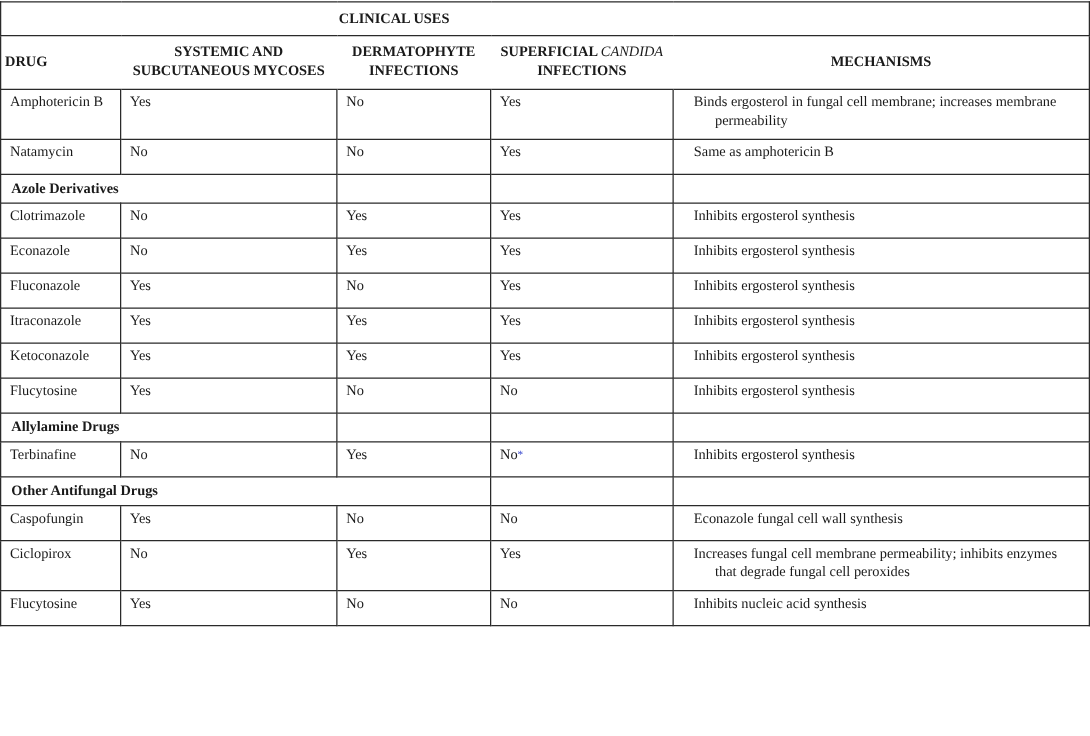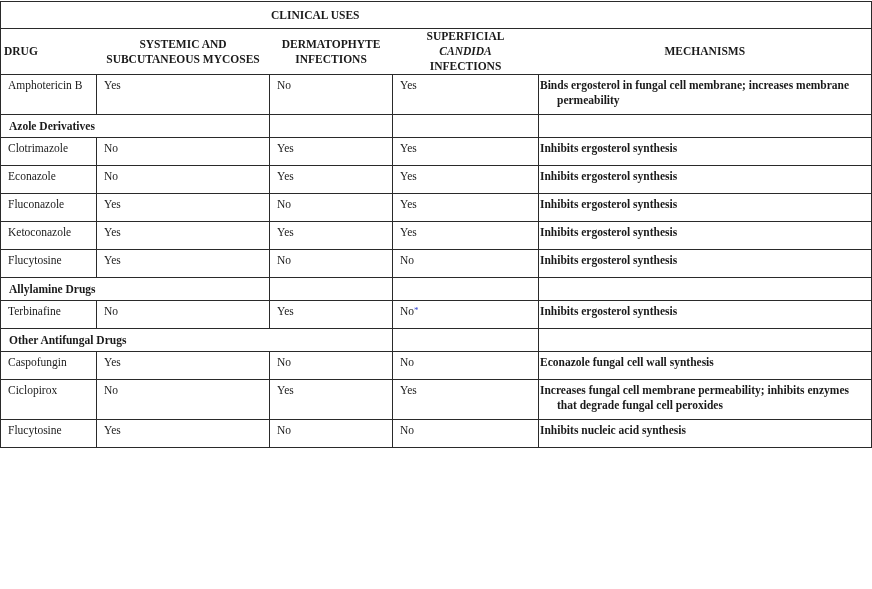--- a/index.html
+++ b/index.html
@@ -16,25 +16,25 @@
   col.c5 { width: 333px; }
   td, th { border: 1.5px solid #2a2a2a; padding: 0 7px; vertical-align: top; line-height: 15px; }
   thead th { font-weight: bold; font-size: 11.5px; text-transform: none; }
   tr.h1 th { height: 26px; text-align: center; vertical-align: middle; padding-left: 50px; }
   tr.h2 th { height: 42px; vertical-align: middle; text-align: center; border-left: none; border-right: none; }
   tr.h2 th:first-child { border-left: 1.5px solid #2a2a2a; text-align: left; padding-left: 3px; margin-left: 20px; }
   tr.h2 th:last-child { border-right: 1.5px solid #2a2a2a; }
   tr.h1 th { border-bottom: 1.5px solid #2a2a2a; }
   tr.sec td { height: 22px; font-weight: bold; vertical-align: middle; padding-left: 8px; }
   tr.row td { height: 22px; vertical-align: top; padding-top: 3px; padding-bottom: 2px; }
-  tr.row td.mech { padding-left: 1px; font-weight: bold; }
+  tr.row td.mech { padding-left: 16px; }
   tr.row.tall td { height: 34px; }
   .mech-inner { display: block; padding-left: 17px; text-indent: -17px; }
   .ast { color: #3344cc; font-size: 9px; vertical-align: top; position: relative; top: -1px; }
-  .ital { font-style: italic; font-weight: bold; text-align: center; }
+  .ital { font-style: italic; font-weight: normal; text-align: center; }
 </style>
 </head>
 <body>
 
 <table>
   <colgroup>
       <col class="c1">
       <col class="c2">
       <col class="c3">
       <col class="c4">
@@ -64,20 +64,29 @@
   <tbody id="tbody">
       <tr class="row tall">
         <td>Amphotericin B</td>
         <td>Yes</td>
         <td>No</td>
         <td><span>Yes</span></td>
         <td class="mech">
           <span class="mech-inner">Binds ergosterol in fungal cell membrane; increases membrane permeability</span>
         </td>
       </tr>
+      <tr class="row">
+        <td>Natamycin</td>
+        <td>No</td>
+        <td>No</td>
+        <td><span>Yes</span></td>
+        <td class="mech">
+          <span class="mech-inner">Same as amphotericin B</span>
+        </td>
+      </tr>
       <tr class="sec">
         <td colspan="2">Azole Derivatives</td>
         <td></td>
         <td></td>
         <td></td>
       </tr>
       <tr class="row">
         <td>Clotrimazole</td>
         <td>No</td>
         <td>Yes</td>
@@ -92,20 +101,29 @@
         <td>Yes</td>
         <td><span>Yes</span></td>
         <td class="mech">
           <span class="mech-inner">Inhibits ergosterol synthesis</span>
         </td>
       </tr>
       <tr class="row">
         <td>Fluconazole</td>
         <td>Yes</td>
         <td>No</td>
+        <td><span>Yes</span></td>
+        <td class="mech">
+          <span class="mech-inner">Inhibits ergosterol synthesis</span>
+        </td>
+      </tr>
+      <tr class="row">
+        <td>Itraconazole</td>
+        <td>Yes</td>
+        <td>Yes</td>
         <td><span>Yes</span></td>
         <td class="mech">
           <span class="mech-inner">Inhibits ergosterol synthesis</span>
         </td>
       </tr>
       <tr class="row">
         <td>Ketoconazole</td>
         <td>Yes</td>
         <td>Yes</td>
         <td><span>Yes</span></td>

